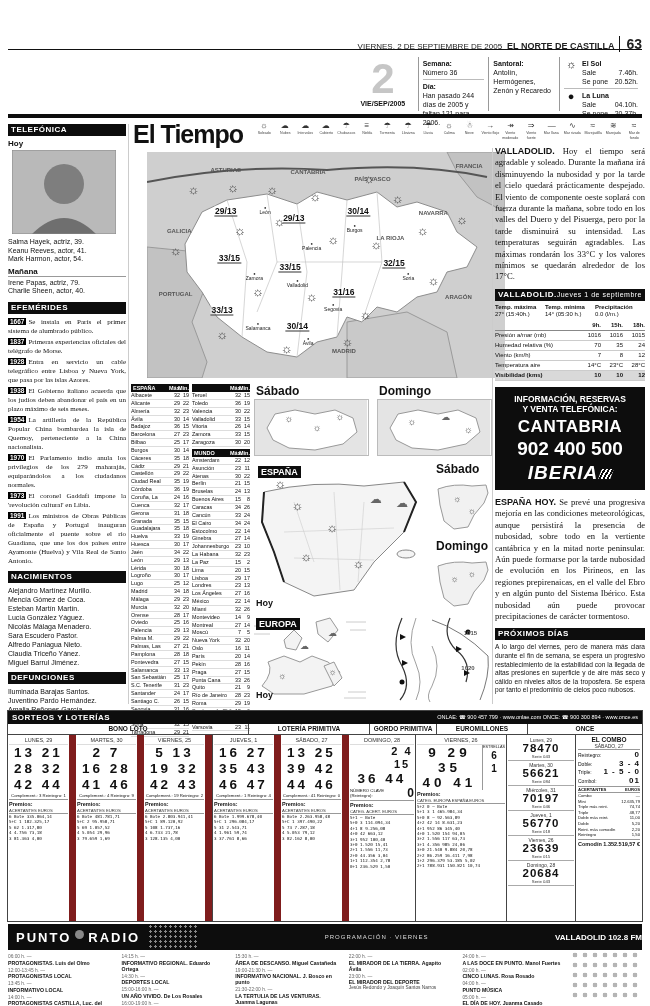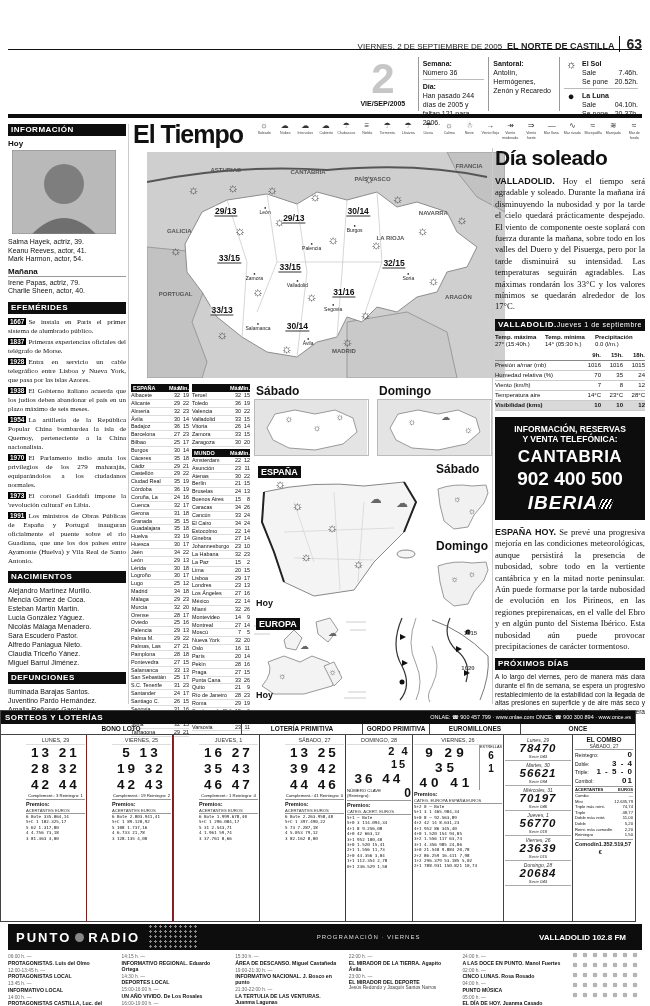--- a/index.html
+++ b/index.html
@@ -94,30 +94,30 @@
   .hrow:nth-child(5){background:#d9d9d9;font-weight:bold;}
   #ad{background:#0d0d0d;color:#fff;text-align:center;padding:7px 2px 6px;margin-bottom:7px;}
   #ad .a1{font-size:8.5px;font-weight:bold;line-height:10px;}
   #ad .brand{font-size:17px;font-weight:900;letter-spacing:.5px;margin-top:3px;}
   #ad .phone{font-size:19px;font-weight:900;margin-top:1px;}
   #ad .iberia{font-size:19px;font-weight:900;font-style:italic;letter-spacing:1px;margin-top:2px;}
   #ad .wing{display:inline-block;width:12px;height:10px;background:
        repeating-linear-gradient(100deg,#fff 0 2px,#0d0d0d 2px 4px);transform:skewX(-20deg);margin-left:2px;}
   #prox-text{font-size:6.6px;line-height:8.6px;text-align:justify;margin-top:3px;}
   
-  #lottery{top:710px;left:0;width:634px;height:210px;border:1px solid #444;}
+  #lottery{top:710px;left:7px;width:634px;height:210px;border:1px solid #444;}
   #lot-bar{display:flex;justify-content:space-between;background:#0d0d0d;color:#fff;
            font-size:8px;line-height:13px;padding:0 4px;}
   #lot-bar .t{font-weight:900;letter-spacing:.5px;}
   #lot-bar .c{font-size:5.5px;}
   #lot-groups{display:flex;border-bottom:1px solid #444;font-weight:bold;font-size:6.5px;
               line-height:10px;text-align:center;}
   #lot-groups div{border-right:1px solid #444;}
   #lot-cols{display:flex;height:186px;}
-  .draw{width:59px;border-right:1px solid #7f1d1d;padding:1px;margin-left:24px;}
+  .draw{width:59px;border-right:7px solid #7f1d1d;padding:1px;}
   .draw-day{font-size:5.5px;text-align:center;color:#333;text-transform:uppercase;line-height:8px;border-bottom:1px solid #ddd;}
   .draw-nums{white-space:pre-line;font-weight:900;font-size:13.5px;line-height:16px;
              text-align:center;letter-spacing:3px;}
   .draw-compl{font-size:4.3px;text-align:center;border-bottom:1px solid #999;padding-bottom:1px;}
   .draw-pl{font-weight:bold;font-size:5.5px;line-height:8px;}
   .draw-ph{font-size:4.2px;color:#333;border-bottom:.5px solid #999;}
   .premios{white-space:pre-line;font-family:"DejaVu Sans Mono",monospace;font-size:4.2px;line-height:5.4px;}
   #gordo-col{width:64px;border-right:1px solid #444;padding:1px;}
   #gordo-col .g1{font-weight:900;font-size:11px;text-align:center;letter-spacing:2px;line-height:13px;padding-left:40px;}
   #gordo-col .g2{font-weight:900;font-size:13.5px;text-align:center;letter-spacing:3px;line-height:15px;}
@@ -125,44 +125,44 @@
   .clave .cl{font-size:4.3px;flex:1;}
   .clave .cv{font-weight:900;font-size:12px;}
   #euro-col{width:88px;border-right:1px solid #444;padding:1px;}
   #euro-nums{display:flex;}
   #euro-nums .en{flex:1;white-space:pre-line;font-weight:900;font-size:13.5px;line-height:15px;
                  text-align:center;letter-spacing:4px;}
   #euro-stars{width:22px;border-left:1px solid #999;text-align:center;}
   #euro-stars .sl{font-size:3.8px;}
   #euro-stars .sv{font-weight:900;font-size:10px;line-height:13px;white-space:pre-line;}
   #once-col{width:66px;border-right:1px solid #444;padding:1px;text-align:center;}
-  .once-e{border-bottom:.5px solid #aaa;padding:1px 4px;font-style:italic;}
+  .once-e{border-bottom:.5px solid #aaa;padding:1px 4px;}
   .once-d{font-size:5px;color:#333;}
   .once-n{font-weight:900;font-size:11.5px;letter-spacing:1px;line-height:11px;}
   .once-s{font-size:4.3px;color:#333;}
   #combo-col{flex:1;padding:1px 2px;}
   .combo-t{font-weight:900;font-size:6.5px;text-align:center;line-height:7px;}
   .combo-d{font-size:5px;text-align:center;color:#333;border-bottom:1px solid #999;margin-bottom:1px;}
   .crow{display:flex;justify-content:space-between;align-items:baseline;line-height:7.5px;}
   .crow .kl{font-size:5px;}
   .crow .kv{font-weight:900;font-size:8px;letter-spacing:1px;}
   .combo-h{font-size:4.2px;font-weight:bold;border-top:1px solid #999;border-bottom:.5px solid #999;
            display:flex;justify-content:space-between;margin-top:1px;}
   .crow2{display:flex;justify-content:space-between;font-size:4.2px;line-height:5.6px;}
   .combo-f{display:flex;justify-content:space-between;border-top:1px solid #999;margin-top:1px;
            font-weight:bold;font-size:5.5px;line-height:8px;}
   
   #radio-bar{top:924px;left:8px;width:634px;height:26px;background:#0d0d0d;color:#fff;
              display:flex;align-items:center;}
-  #radio-brand{font-size:13px;font-weight:bold;letter-spacing:2px;padding-left:8px;display:flex;align-items:center;gap:4px;}
+  #radio-brand{font-size:13px;font-weight:bold;letter-spacing:2px;padding-left:8px;display:flex;align-items:flex-start;gap:4px;}
   #radio-brand .dot{width:9px;height:9px;border-radius:50%;background:#888;display:inline-block;}
   #radio-dots{width:50px;height:26px;margin-left:8px;
       background-image:radial-gradient(#888 1px,transparent 1.4px);background-size:5px 5px;}
   #radio-mid{flex:1;text-align:center;font-size:6px;letter-spacing:1px;color:#ddd;}
-  #radio-station{font-weight:bold;font-size:8px;padding-right:16px;}
+  #radio-station{font-weight:bold;font-size:8px;padding-right:0;}
   #programs{top:954px;left:8px;width:560px;display:flex;gap:8px;}
   .pcol{flex:1;}
   .prog{margin-bottom:2px;}
   .prog .pt{font-size:4.8px;color:#666;line-height:5.5px;}
   .prog .pn2{font-size:5.2px;font-weight:bold;line-height:6px;}
   .prog .ps{font-size:4.8px;color:#444;line-height:5.5px;}
   #corner-dots{top:950px;left:570px;width:72px;height:50px;
       background-image:radial-gradient(#b5b5b5 2.2px,transparent 2.6px);background-size:10px 10px;}
   
   .vsep{position:absolute;width:1px;background:#ccc;}
@@ -219,21 +219,21 @@
               <span>Se pone</span>
               <span>20.37h.</span>
             </span>
         </span>
       </div>
     </div>
   </div>
   <div id="rule2" class="abs"></div>
 
   <div id="sidebar" class="abs">
-    <div class="bar">INFORMACIÓN</div>
+    <div class="bar">TELEFÓNICA</div>
     <div class="subhead" style="border-bottom:none;">Hoy</div>
     <div id="photo">
       <svg width="104" height="84" viewBox="0 0 104 84">
         <rect width="104" height="84" fill="#b9b9b9"></rect>
         <circle cx="52" cy="34" r="20" fill="#7e7e7e"></circle>
         <path d="M20 84 Q52 52 84 84 Z" fill="#6f6f6f"></path>
         <rect width="104" height="84" fill="none" stroke="#888"></rect>
       </svg>
     </div>
     <div class="names">
@@ -1048,21 +1048,20 @@
             </svg>
             <span class="rg-label" style="left:82%;top:20%;">1015</span>
             <span class="rg-label" style="left:80%;top:60%;">1020</span>
           </div>
         </div>
       </div>
     </div>
   </div>
 
   <div id="rightcol" class="abs">
-    <div id="headline">Día soleado</div>
     <div class="serif"><b class="lead">VALLADOLID.</b> <span>Hoy el tiempo será agradable y soleado. Durante la mañana irá disminuyendo la nubosidad y por la tarde el cielo quedará prácticamente despejado. El viento de componente oeste soplará con fuerza durante la mañana, sobre todo en los valles del Duero y del Pisuerga, pero por la tarde disminuirá su intensidad. Las temperaturas seguirán agradables. Las máximas rondarán los 33°C y los valores mínimos se quedarán alrededor de los 17°C.</span></div>
     <div class="bar" id="ybar">
       <span>VALLADOLID.</span>
       <span class="d">Jueves 1 de septiembre</span>
     </div>
     <div id="stats">
   <div class="st">
     <div class="sl">Temp. máxima</div>
     <div class="sv">27° (15:40h.)</div>
   </div>
@@ -1155,20 +1154,34 @@
     <div class="draw-compl">Complement.: 3  Reintegro: 1</div>
     <div class="draw-pl">Premios:</div>
     <div class="draw-ph">ACERTANTES   EUROS</div>
     <div class="premios">6   Bote   335.064,14
 5+C   1   182.325,17
 5   62   1.317,80
 4   4.756   73,18
 3   81.363   4,00</div>
   </div>
 
+  <div class="draw">
+    <div class="draw-day">Martes, 30</div>
+    <div class="draw-nums">2  7
+16  28
+41  46</div>
+    <div class="draw-compl">Complement.: 4  Reintegro: 9</div>
+    <div class="draw-pl">Premios:</div>
+    <div class="draw-ph">ACERTANTES   EUROS</div>
+    <div class="premios">6   Bote   481.781,71
+5+C   2   95.958,71
+5   69   1.057,52
+4   5.054   29,96
+3   79.659   1,69</div>
+  </div>
 
 
   <div class="draw">
     <div class="draw-day">Viernes, 25</div>
     <div class="draw-nums">5  13
 19  32
 42  43</div>
     <div class="draw-compl">Complement.: 19  Reintegro: 2</div>
     <div class="draw-pl">Premios:</div>
     <div class="draw-ph">ACERTANTES   EUROS</div>

